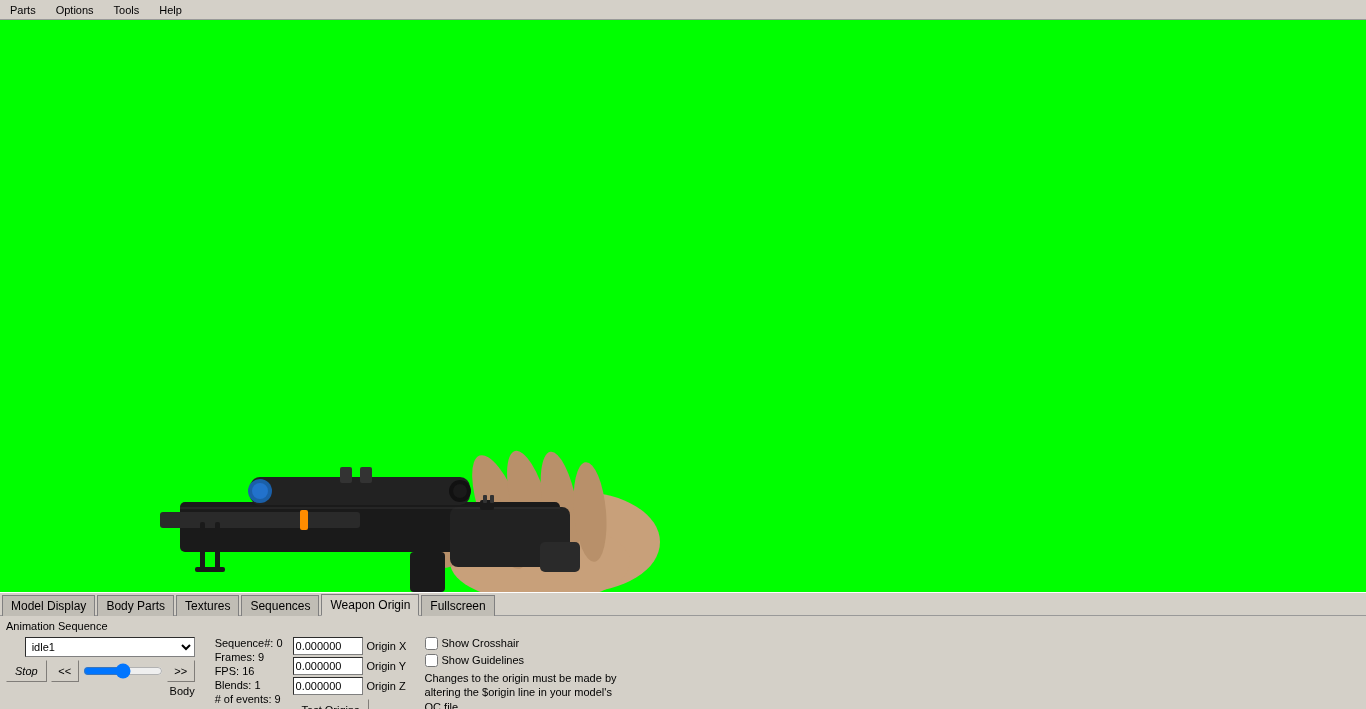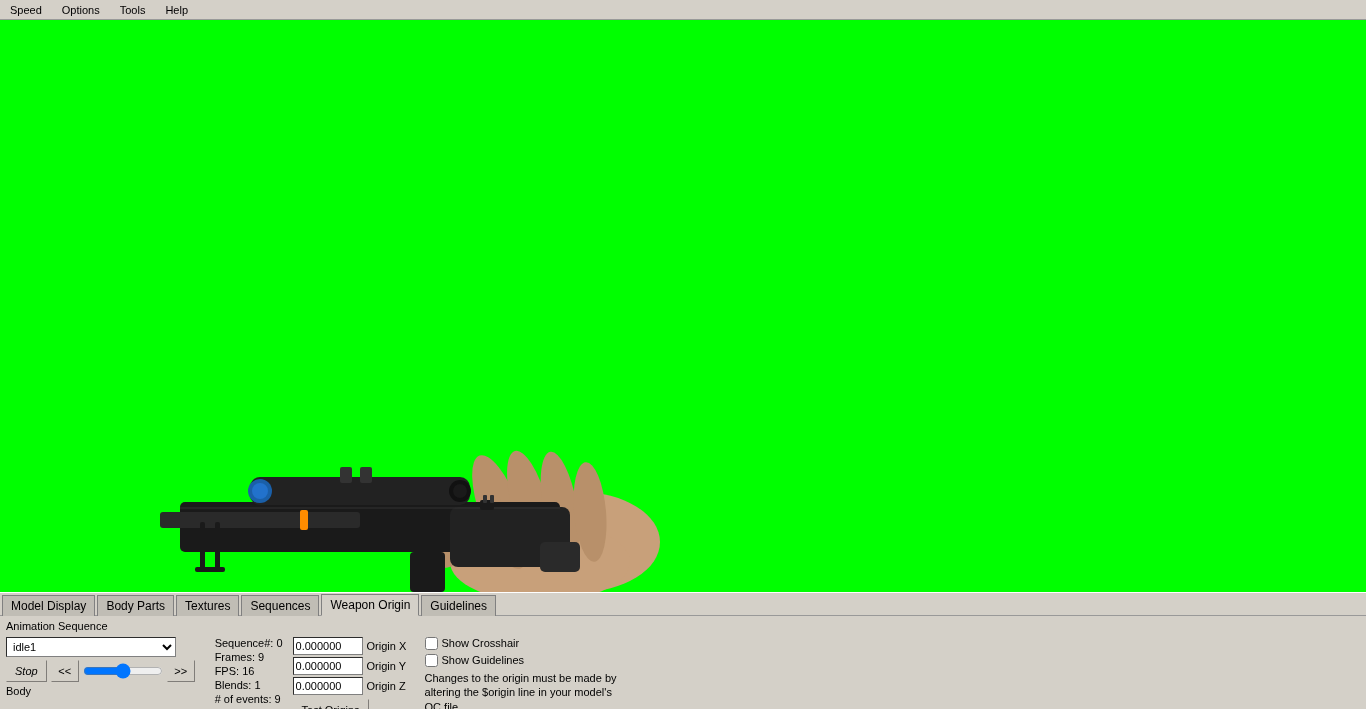--- a/index.html
+++ b/index.html
@@ -192,20 +192,21 @@
       display: flex;
       flex-direction: row;
       align-items: flex-start;
       gap: 0;
     }
 
     .left-section {
       display: flex;
       flex-direction: column;
       gap: 3px;
+      align-items: flex-end;
     }
 
     .playback-row {
       display: flex;
       align-items: center;
       gap: 4px;
     }
 
     
     #weapon-svg {
@@ -213,21 +214,21 @@
       bottom: 0;
       left: 100px;
       width: 600px;
       height: 280px;
     }
   </style>
 </head>
 <body>
 
 <div id="menubar">
-  <span class="menu-item">Speed</span>
+  <span class="menu-item">Parts</span>
   <span class="menu-item">Options</span>
   <span class="menu-item">Tools</span>
   <span class="menu-item">Help</span>
 </div>
 
 <div id="viewport">
 
   <svg id="weapon-svg" viewBox="0 0 600 280" xmlns="http://www.w3.org/2000/svg">
 
     <ellipse cx="480" cy="230" rx="80" ry="50" fill="#c8a07a"></ellipse>
@@ -271,21 +272,21 @@
     <rect x="390" y="183" width="4" height="8" rx="1" fill="#333"></rect>
   </svg>
 </div>
 
 <div id="tabbar">
   <div class="tab">Model Display</div>
   <div class="tab">Body Parts</div>
   <div class="tab">Textures</div>
   <div class="tab">Sequences</div>
   <div class="tab active">Weapon Origin</div>
-  <div class="tab">Guidelines</div>
+  <div class="tab">Fullscreen</div>
 </div>
 
 <div id="bottom-panel">
   <div class="section-label">Animation Sequence</div>
 
   <div class="bottom-main">
 
     <div class="left-section">
       <div class="controls-row">
         <select class="seq-dropdown">

